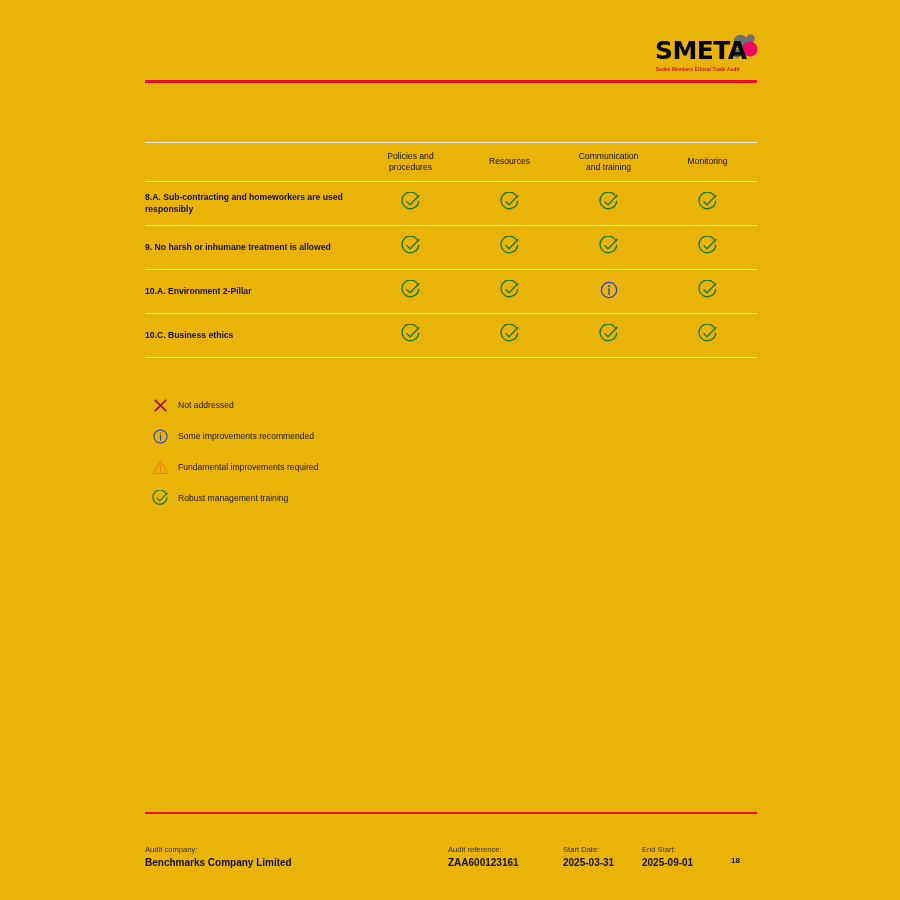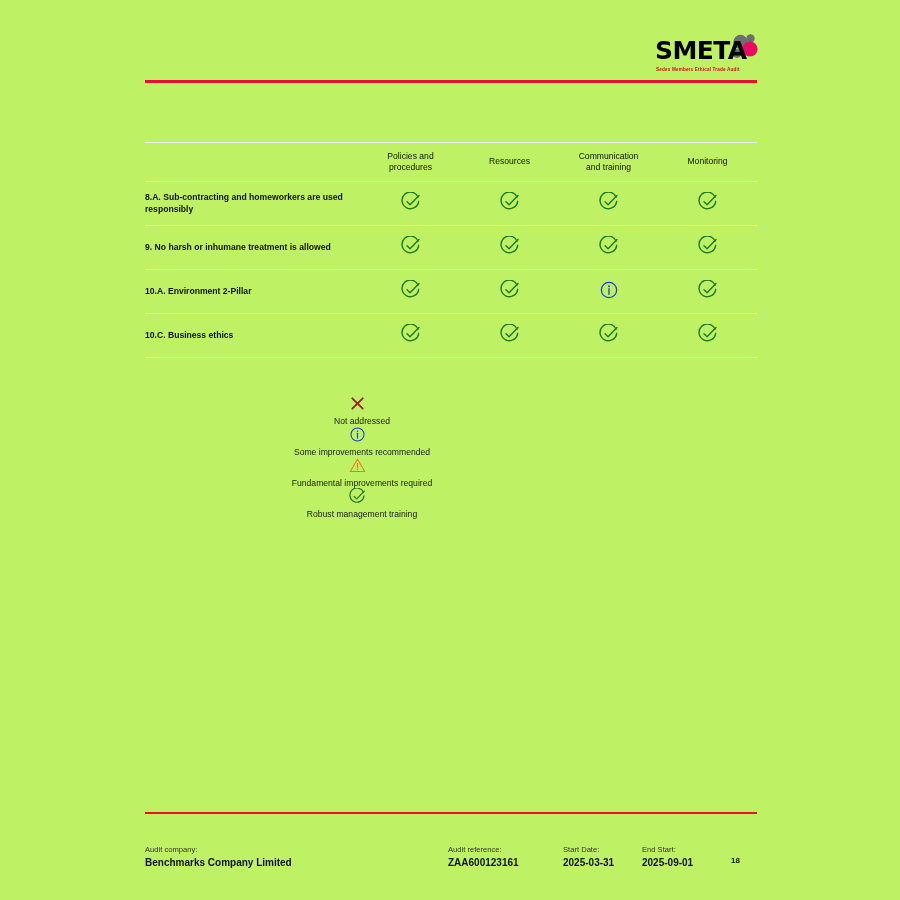--- a/index.html
+++ b/index.html
@@ -11,21 +11,21 @@
     width: 900px;
     height: 900px;
     position: relative;
     font-family: "Liberation Sans", sans-serif;
     color: #1a1a1a;
     overflow: hidden;
   }
   .page {
     position: absolute;
     inset: 0;
-    background: #bef264;
+    background: #eab308;
   }
 
   
   .logo-block {
     position: absolute;
     left: 655px;
     top: 36px;
     width: 105px;
     height: 42px;
   }
@@ -107,21 +107,20 @@
   .legend {
     position: absolute;
     left: 152px;
     top: 390px;
     width: 420px;
   }
   .legend-item {
     display: flex;
     align-items: center;
     height: 31px;
-    flex-direction: column;
   }
   .legend-ico {
     width: 26px;
     flex: 0 0 26px;
     display: flex;
     align-items: center;
     justify-content: flex-start;
   }
   .legend-text {
     font-size: 8.6px;

